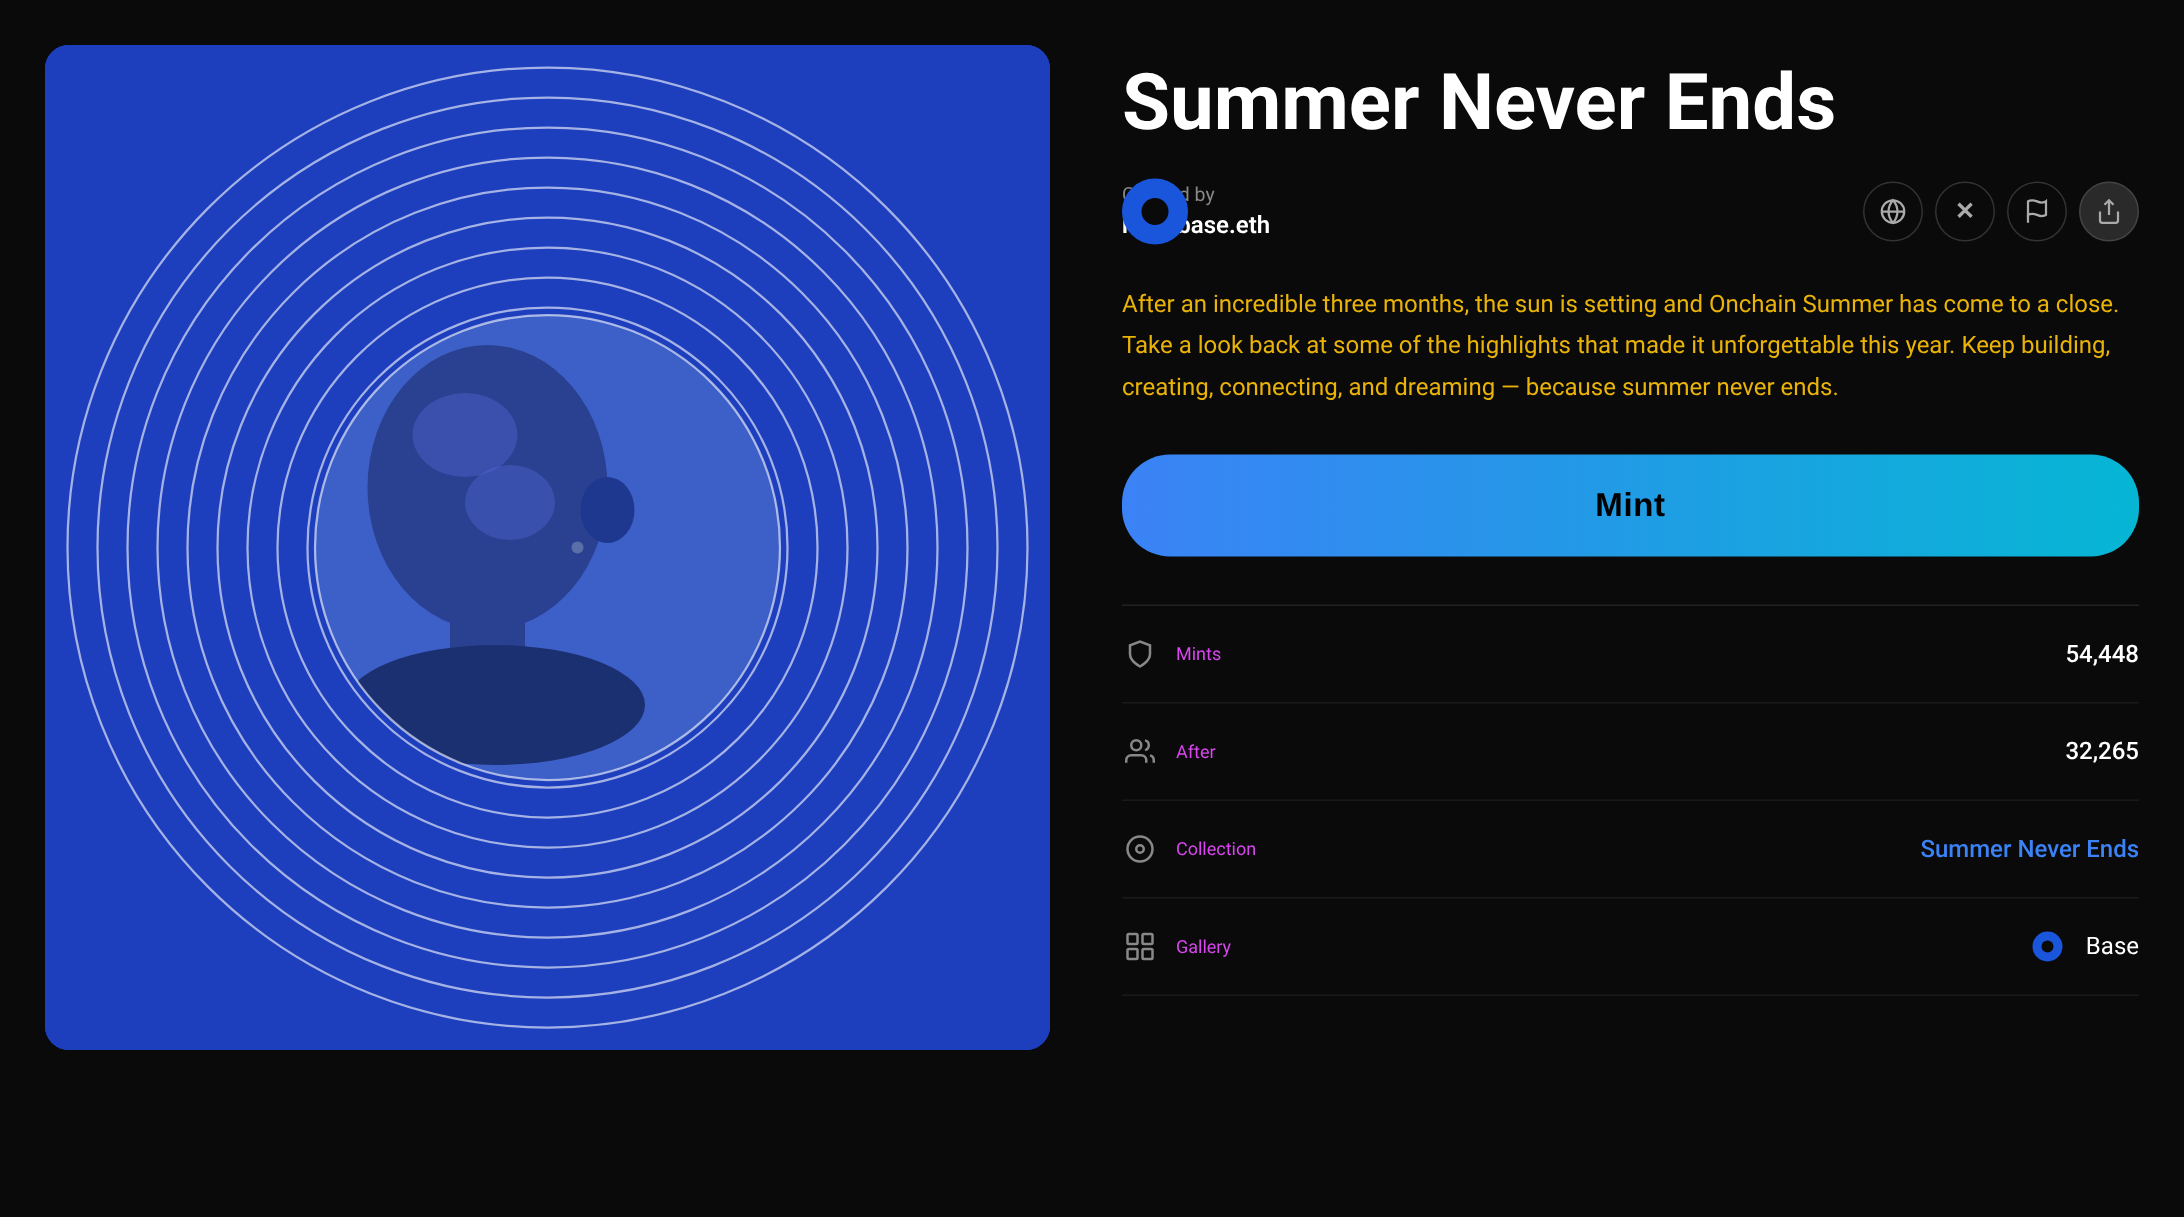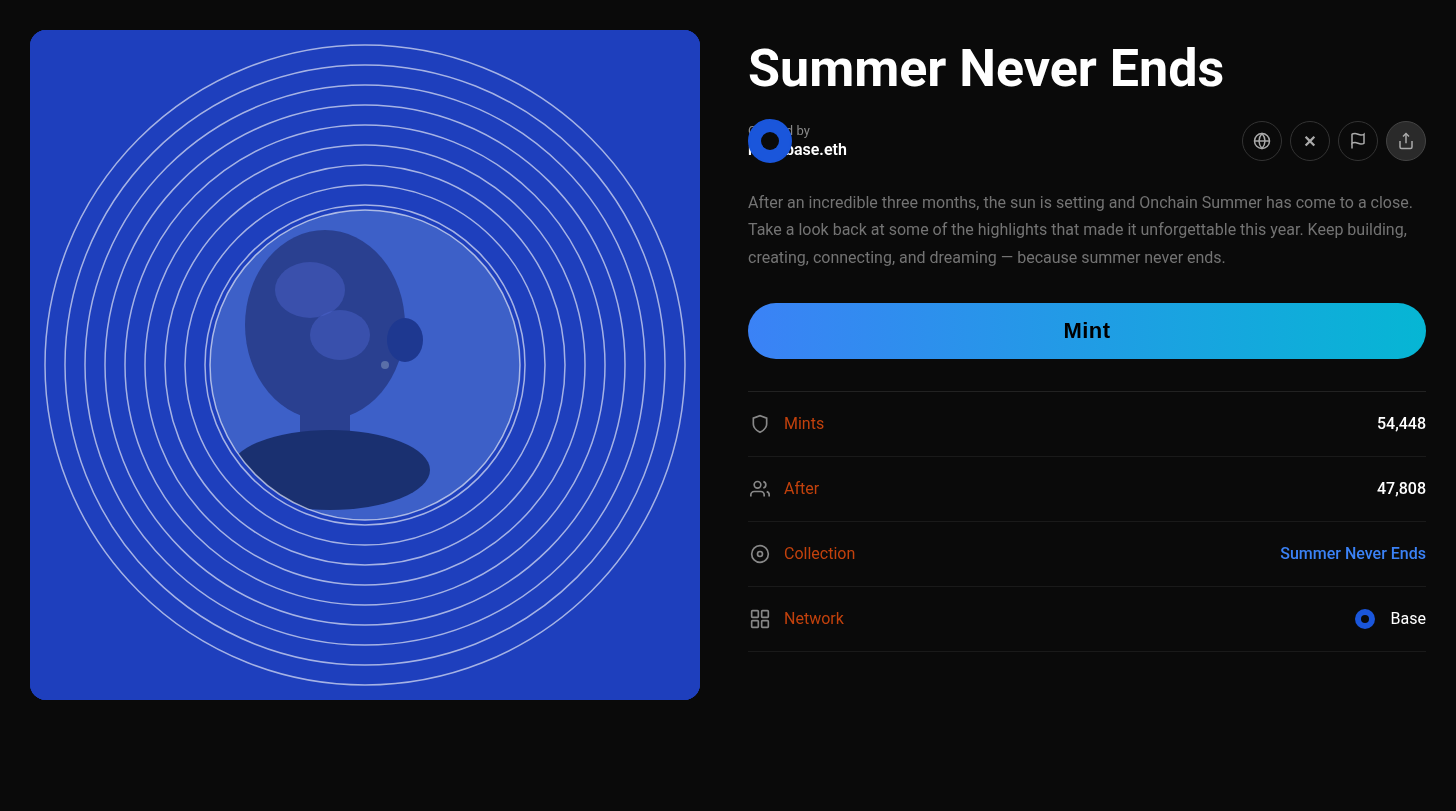--- a/index.html
+++ b/index.html
@@ -130,27 +130,27 @@
     }
 
     .social-btn.share {
       background: #2a2a2a;
       border-color: #444;
     }
 
     .description {
       font-size: 16px;
       line-height: 1.7;
-      color: #737373;
+      color: #eab308;
       margin-bottom: 32px;
     }
 
     .mint-button {
       width: 100%;
-      height: 56px;
+      height: 68px;
       border-radius: 32px;
       background: linear-gradient(90deg, #3b82f6 0%, #06b6d4 100%);
       border: none;
       cursor: pointer;
       font-size: 22px;
       font-weight: 700;
       color: #000000;
       letter-spacing: 0.02em;
       transition: opacity 0.2s;
       margin-bottom: 32px;
@@ -185,22 +185,22 @@
       height: 24px;
       display: flex;
       align-items: center;
       justify-content: center;
       color: #888;
       font-size: 18px;
       flex-shrink: 0;
     }
 
     .stat-label {
-      font-size: 16px;
-      color: #c2410c;
+      font-size: 12px;
+      color: #d946ef;
     }
 
     .stat-value {
       font-size: 16px;
       color: #ffffff;
       font-weight: 500;
       text-align: right;
     }
 
     .stat-value.link {
@@ -364,21 +364,21 @@
           <div class="stat-icon">
             <svg width="20" height="20" viewBox="0 0 24 24" fill="none" stroke="#888" stroke-width="2">
               <path d="M17 21v-2a4 4 0 0 0-4-4H5a4 4 0 0 0-4 4v2"></path>
               <circle cx="9" cy="7" r="4"></circle>
               <path d="M23 21v-2a4 4 0 0 0-3-3.87"></path>
               <path d="M16 3.13a4 4 0 0 1 0 7.75"></path>
             </svg>
           </div>
           <span class="stat-label">After</span>
         </div>
-        <span class="stat-value">47,808</span>
+        <span class="stat-value">32,265</span>
       </li>
 
       <li class="stat-item">
         <div class="stat-left">
           <div class="stat-icon">
             <svg width="20" height="20" viewBox="0 0 24 24" fill="none" stroke="#888" stroke-width="2">
               <circle cx="12" cy="12" r="10"></circle>
               <circle cx="12" cy="12" r="3"></circle>
             </svg>
           </div>
@@ -391,21 +391,21 @@
       <li class="stat-item">
         <div class="stat-left">
           <div class="stat-icon">
             <svg width="20" height="20" viewBox="0 0 24 24" fill="none" stroke="#888" stroke-width="2">
               <rect x="2" y="2" width="8" height="8" rx="1"></rect>
               <rect x="14" y="2" width="8" height="8" rx="1"></rect>
               <rect x="2" y="14" width="8" height="8" rx="1"></rect>
               <rect x="14" y="14" width="8" height="8" rx="1"></rect>
             </svg>
           </div>
-          <span class="stat-label">Network</span>
+          <span class="stat-label">Gallery</span>
         </div>
         <div class="network-value">
           <div class="network-dot"></div>
           <span>Base</span>
         </div>
       </li>
 
     </ul>
 
   </div>

